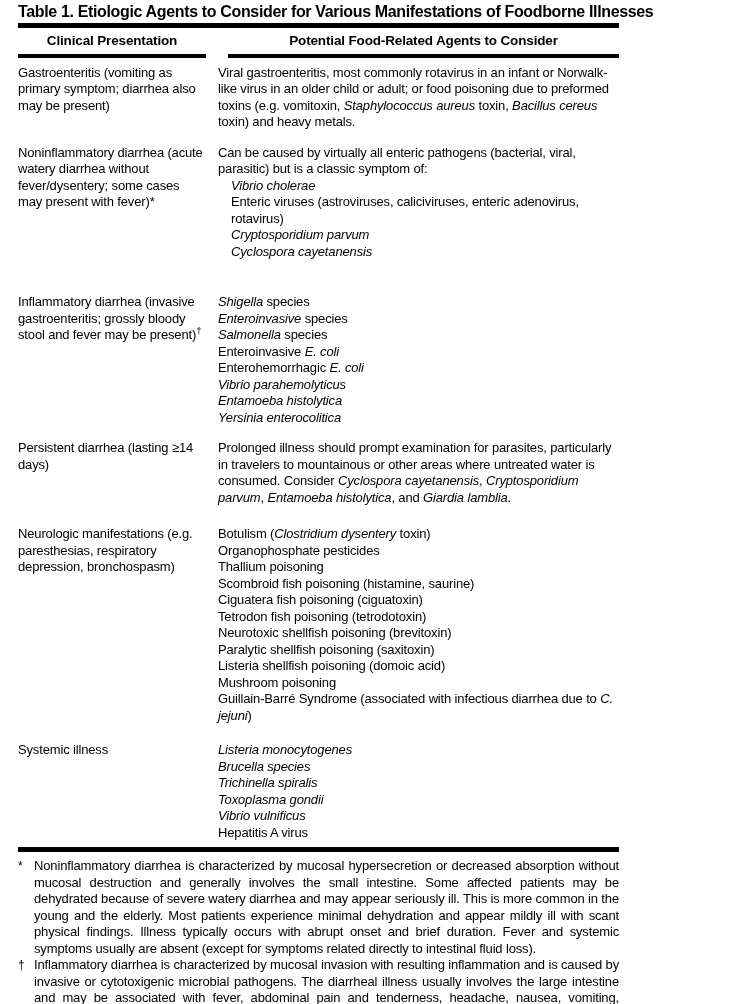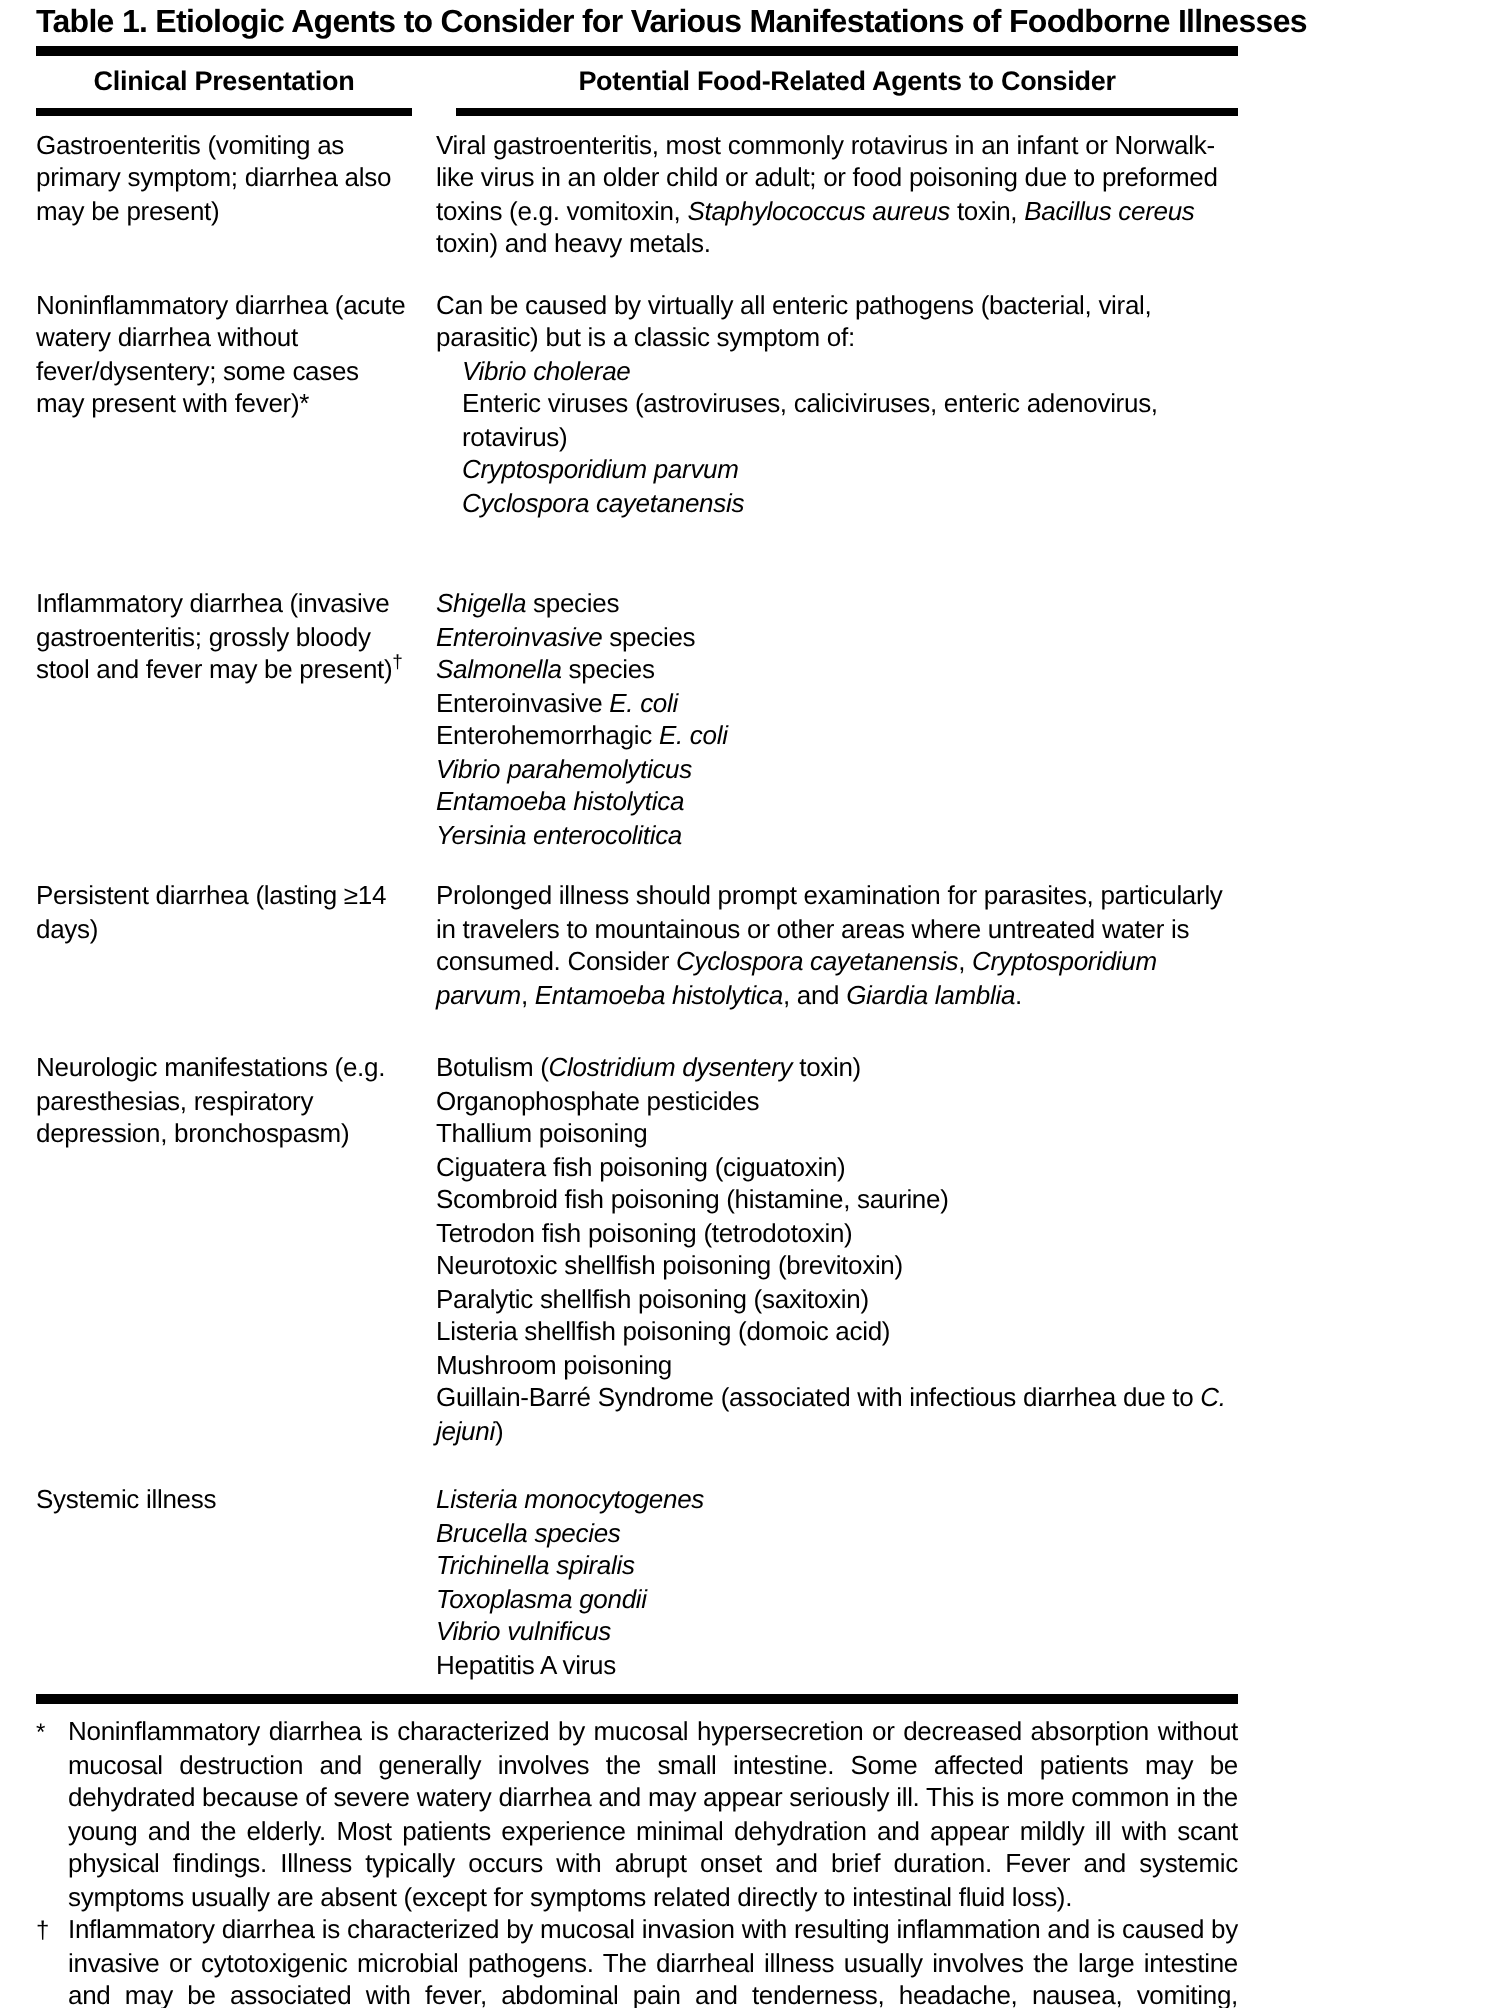--- a/index.html
+++ b/index.html
@@ -140,22 +140,22 @@
         <div class="cell right">
           <div class="agent-line"><span>Prolonged illness should prompt examination for parasites, particularly in travelers to mountainous or other areas where untreated water is consumed. Consider </span><span class="it">Cyclospora cayetanensis</span><span>, </span><span class="it">Cryptosporidium parvum</span><span>, </span><span class="it">Entamoeba histolytica</span><span>, and </span><span class="it">Giardia lamblia</span><span>.</span></div>
         </div>
       </div>
       <div class="trow row5">
         <div class="cell left"><span>Neurologic manifestations (e.g. paresthesias, respiratory depression, bronchospasm)</span></div>
         <div class="cell right">
           <div class="agent-line"><span>Botulism (</span><span class="it">Clostridium dysentery</span><span> toxin)</span></div>
           <div class="agent-line"><span>Organophosphate pesticides</span></div>
           <div class="agent-line"><span>Thallium poisoning</span></div>
+          <div class="agent-line"><span>Scombroid fish poisoning (histamine, saurine)</span></div>
           <div class="agent-line"><span>Ciguatera fish poisoning (ciguatoxin)</span></div>
-          <div class="agent-line"><span>Scombroid fish poisoning (histamine, saurine)</span></div>
           <div class="agent-line"><span>Tetrodon fish poisoning (tetrodotoxin)</span></div>
           <div class="agent-line"><span>Neurotoxic shellfish poisoning (brevitoxin)</span></div>
           <div class="agent-line"><span>Paralytic shellfish poisoning (saxitoxin)</span></div>
           <div class="agent-line"><span>Listeria shellfish poisoning (domoic acid)</span></div>
           <div class="agent-line"><span>Mushroom poisoning</span></div>
           <div class="agent-line"><span>Guillain-Barré Syndrome (associated with infectious diarrhea due to </span><span class="it">C. jejuni</span><span>)</span></div>
         </div>
       </div>
       <div class="trow row6">
         <div class="cell left"><span>Systemic illness</span></div>

